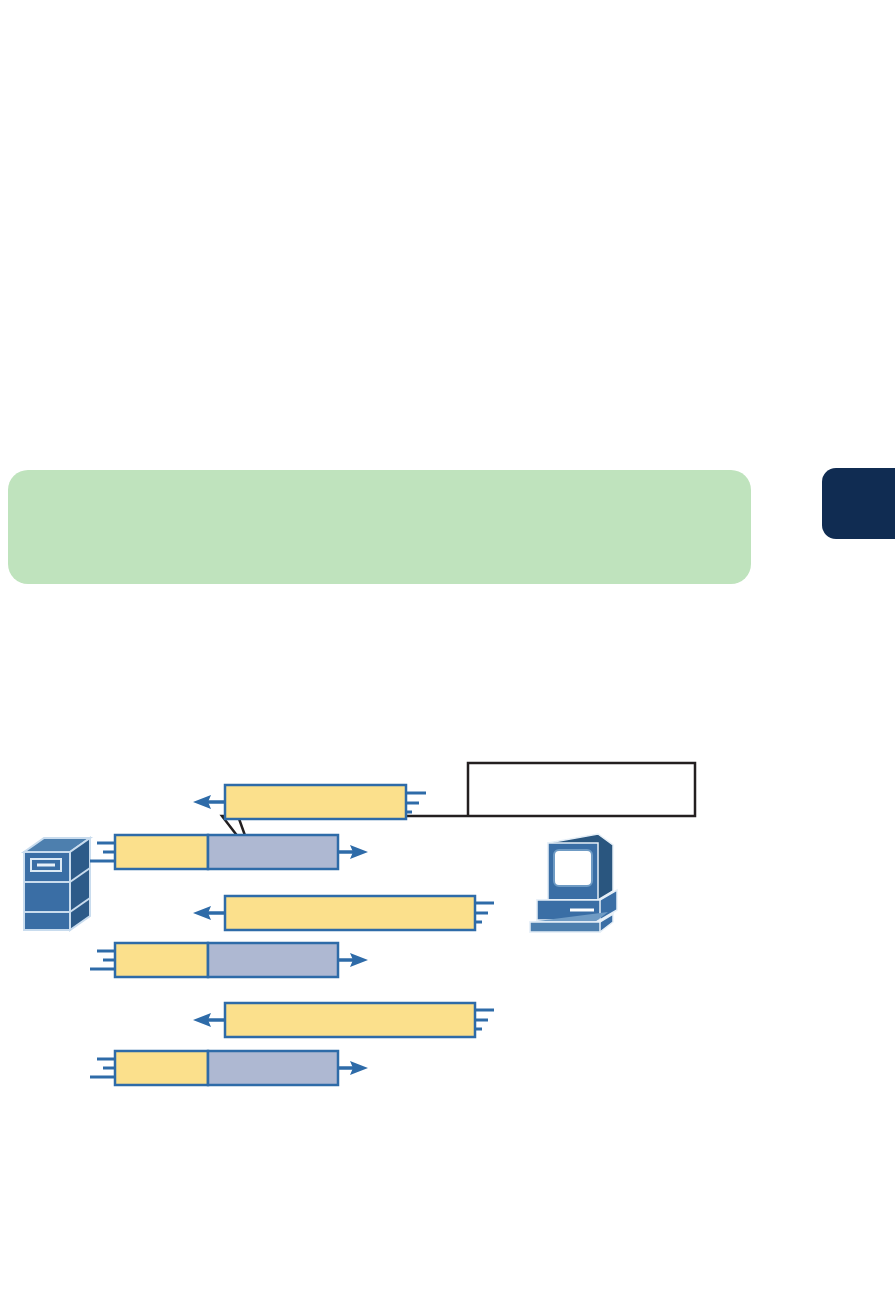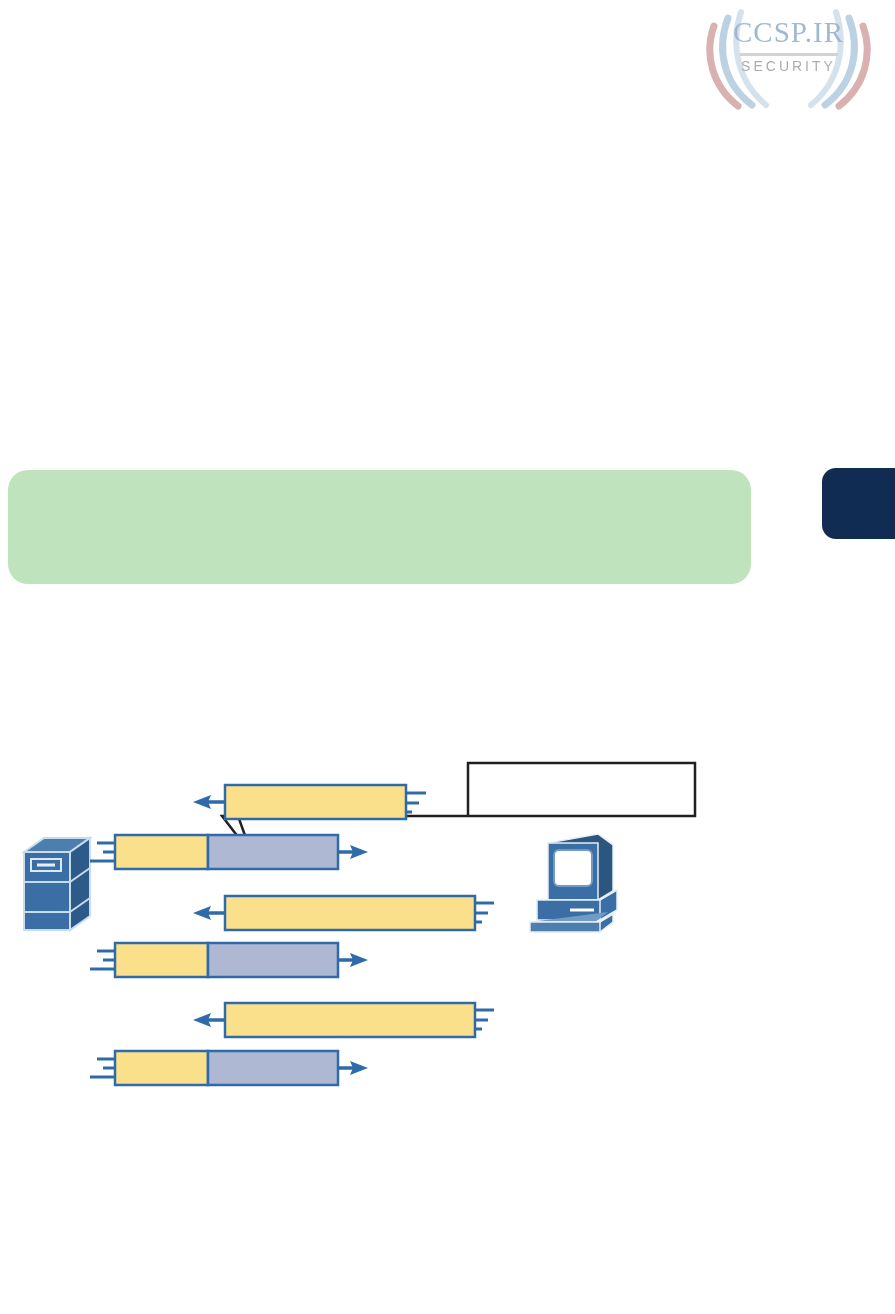--- a/index.html
+++ b/index.html
@@ -102,35 +102,20 @@
     font-size: 12px;
     color: #1a1a1a;
     line-height: 15px;
   }
 </style>
 </head>
 <body>
 
 <div id="page">
 
-  <div id="watermark">
-    <svg width="205" height="108" viewBox="0 0 205 108">
-      <g fill="none" stroke-linecap="round">
-        <path d="M28 24 C 18 52, 26 84, 52 104" stroke="#cf9b9b" stroke-width="7" opacity="0.85"></path>
-        <path d="M42 16 C 30 48, 38 82, 66 103" stroke="#a9c4d8" stroke-width="7" opacity="0.85"></path>
-        <path d="M55 10 C 44 44, 52 80, 80 103" stroke="#c4d7e6" stroke-width="6" opacity="0.8"></path>
-        <path d="M177 24 C 187 52, 179 84, 153 104" stroke="#cf9b9b" stroke-width="7" opacity="0.85"></path>
-        <path d="M163 16 C 175 48, 167 82, 139 103" stroke="#a9c4d8" stroke-width="7" opacity="0.85"></path>
-        <path d="M150 10 C 161 44, 153 80, 125 103" stroke="#c4d7e6" stroke-width="6" opacity="0.8"></path>
-      </g>
-    </svg>
-    <div class="wm-text">CCSP.IR</div>
-    <div class="wm-rule"></div>
-    <div class="wm-sub">SECURITY</div>
-  </div>
 
   <div id="green-panel">
     <span></span>
   </div>
 
   <div id="side-tab">
     <span></span>
   </div>
 
   <div id="diagram">

